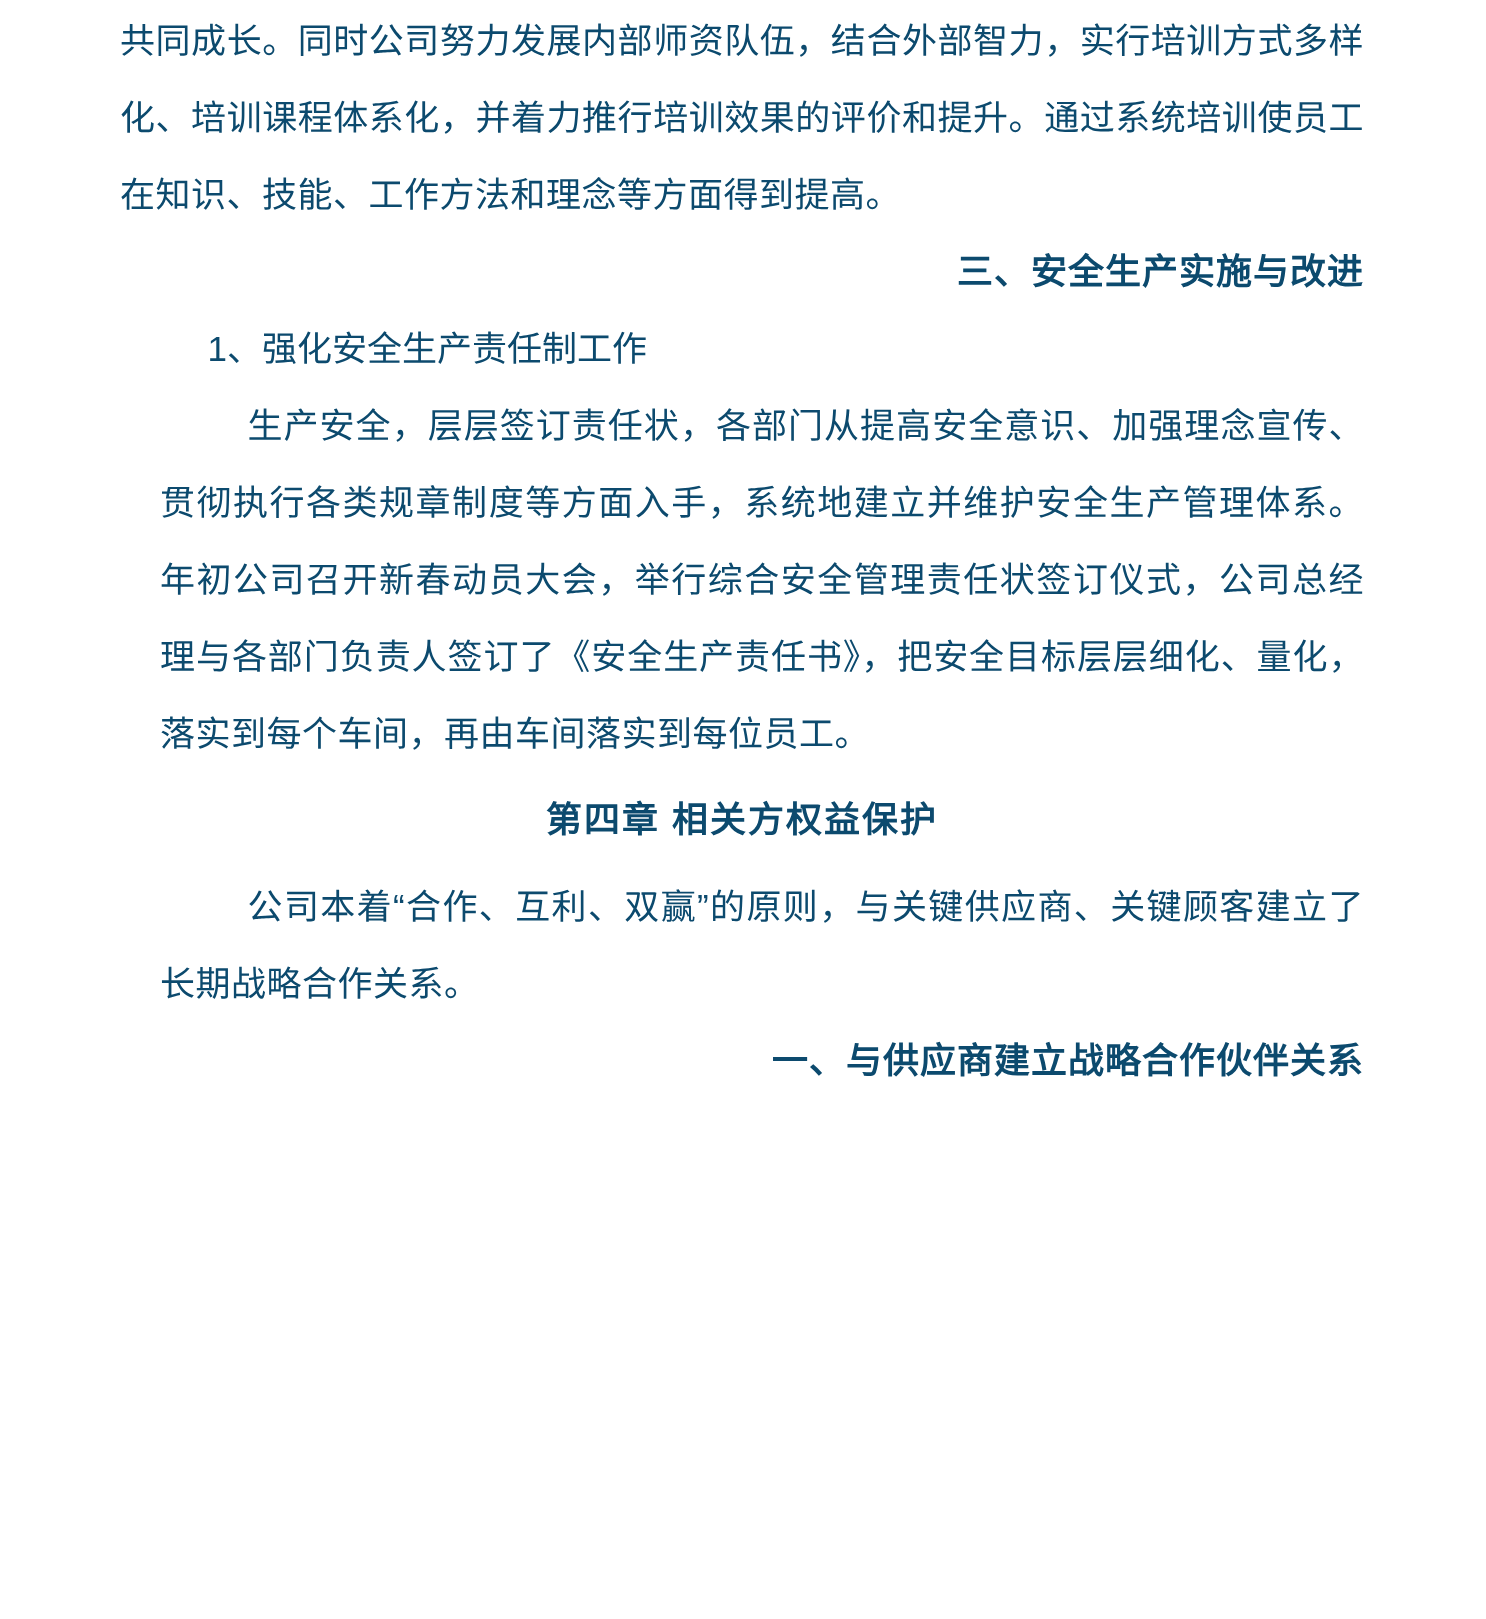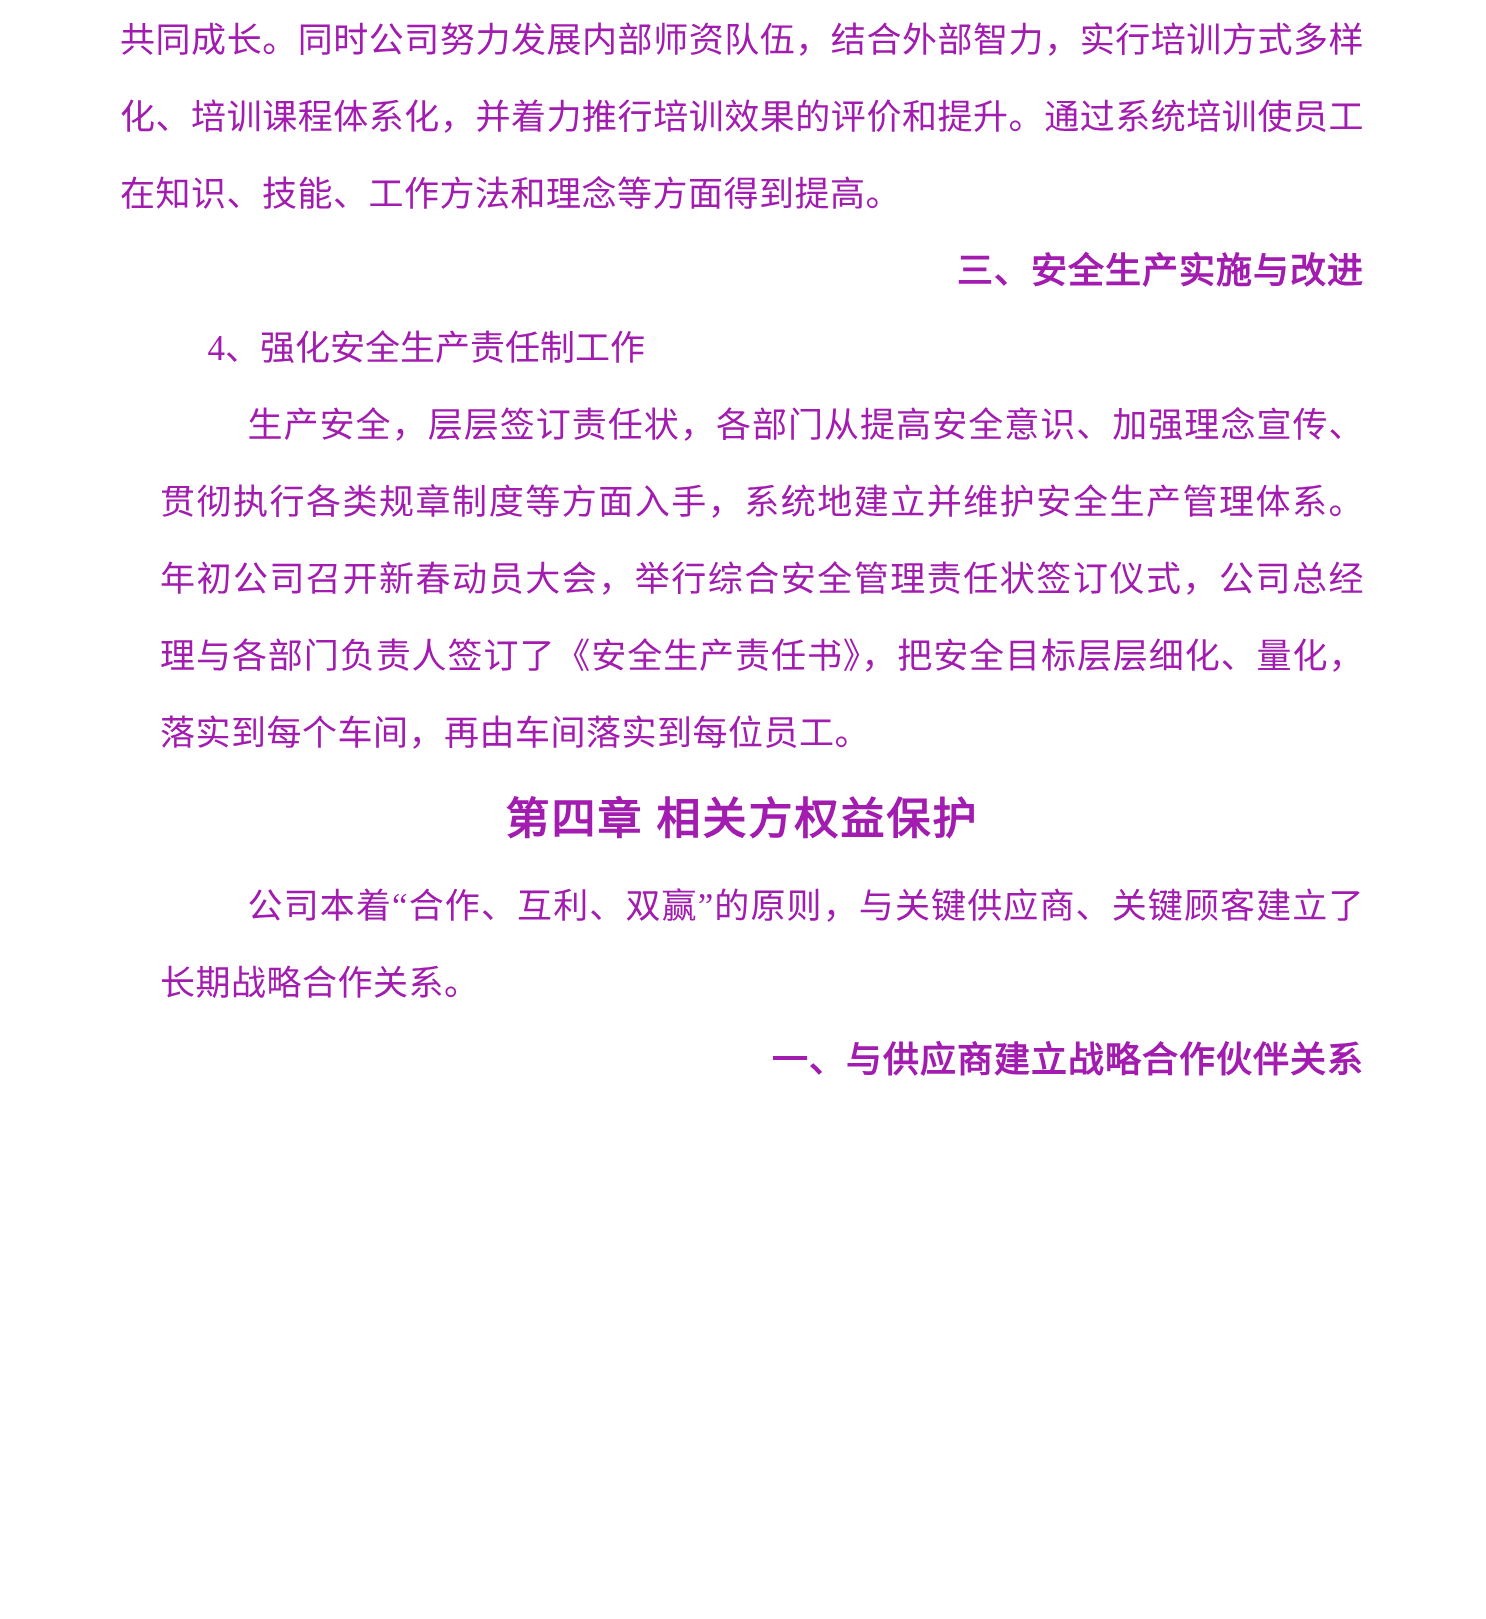--- a/index.html
+++ b/index.html
@@ -6,22 +6,22 @@
     margin: 0;
     padding: 0;
     background: #ffffff;
   }
   .page {
     position: relative;
     width: 1486px;
     height: 1619px;
     margin: 0 auto;
     background: #ffffff;
-    color: #a21caf;
-    font-family: Liberation Serif, serif;
+    color: #0c4a6e;
+    font-family: Liberation Sans, sans-serif;
     box-sizing: border-box;
     padding: 2px 122px 0 120px;
     overflow: hidden;
   }
   .body-text {
     font-size: 35px;
     line-height: 77px;
     margin: 0;
     text-align: justify;
     text-justify: inter-ideograph;
@@ -46,39 +46,39 @@
   }
   .sub-heading {
     font-size: 35px;
     line-height: 77px;
     margin: 0;
     font-weight: normal;
     text-indent: 2.5em;
     text-align: left;
   }
   .chapter-title {
-    font-size: 44px;
+    font-size: 36px;
     line-height: 96px;
     margin: 0;
     font-weight: bold;
     text-align: center;
     text-indent: 0;
     letter-spacing: 2px;
   }
 </style>
 </head>
 <body>
 
 <div class="page">
 
   <p class="body-text no-indent">共同成长。同时公司努力发展内部师资队伍，结合外部智力，实行培训方式多样化、培训课程体系化，并着力推行培训效果的评价和提升。通过系统培训使员工在知识、技能、工作方法和理念等方面得到提高。</p>
 
   <h2 class="section-heading">三、安全生产实施与改进</h2>
 
-  <p class="sub-heading">4、强化安全生产责任制工作</p>
+  <p class="sub-heading">1、强化安全生产责任制工作</p>
 
   <p class="body-text indent">生产安全，层层签订责任状，各部门从提高安全意识、加强理念宣传、贯彻执行各类规章制度等方面入手，系统地建立并维护安全生产管理体系。年初公司召开新春动员大会，举行综合安全管理责任状签订仪式，公司总经理与各部门负责人签订了《安全生产责任书》，把安全目标层层细化、量化，落实到每个车间，再由车间落实到每位员工。</p>
 
 
 
   <h1 class="chapter-title">第四章 相关方权益保护</h1>
 
   <p class="body-text indent">公司本着“合作、互利、双赢”的原则，与关键供应商、关键顾客建立了长期战略合作关系。</p>
 
   <h2 class="section-heading">一、与供应商建立战略合作伙伴关系</h2>

